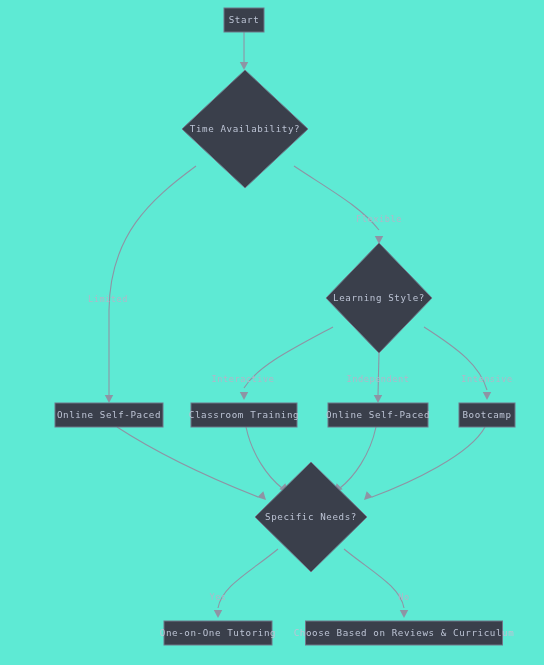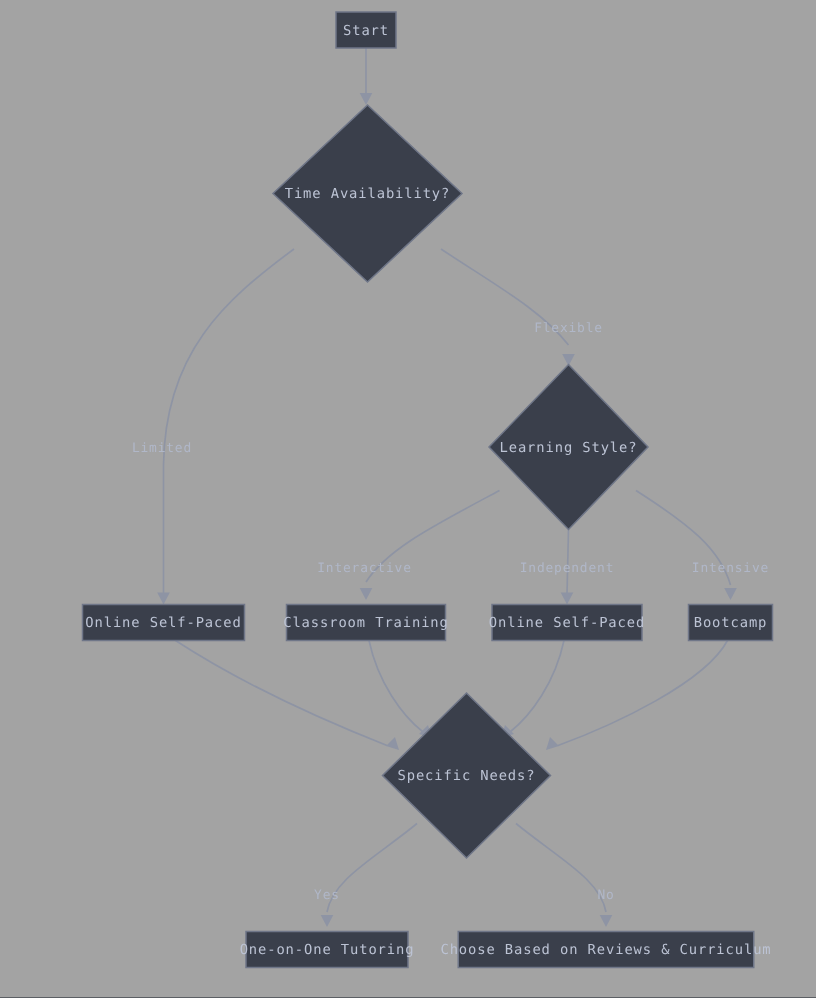--- a/index.html
+++ b/index.html
@@ -4,21 +4,21 @@
 <style>
   html, body {
     margin: 0;
     padding: 0;
     background: #272b35;
   }
   #canvas {
     position: relative;
     width: 544px;
     height: 665px;
-    background: #a3a3a3;
+    background: #5eead4;
     overflow: hidden;
     font-family: "DejaVu Sans Mono", "Liberation Mono", monospace;
   }
   svg.layer {
     position: absolute;
     left: 0;
     top: 0;
     width: 544px;
     height: 665px;
     display: block;

